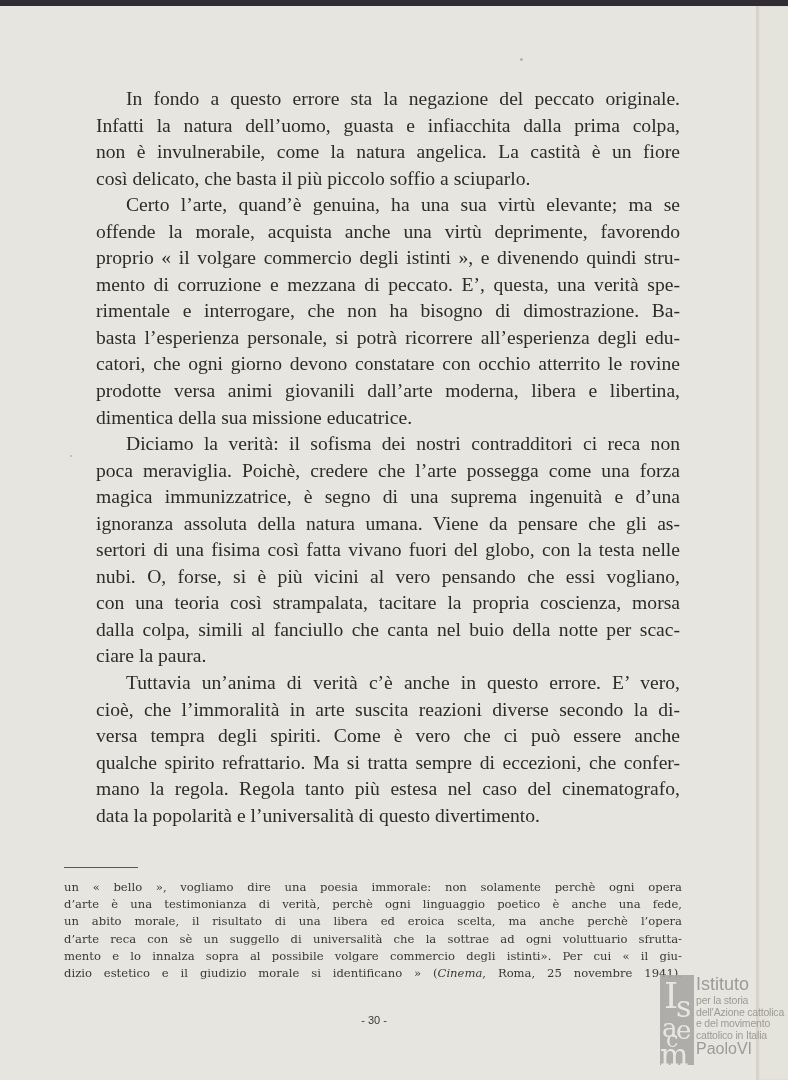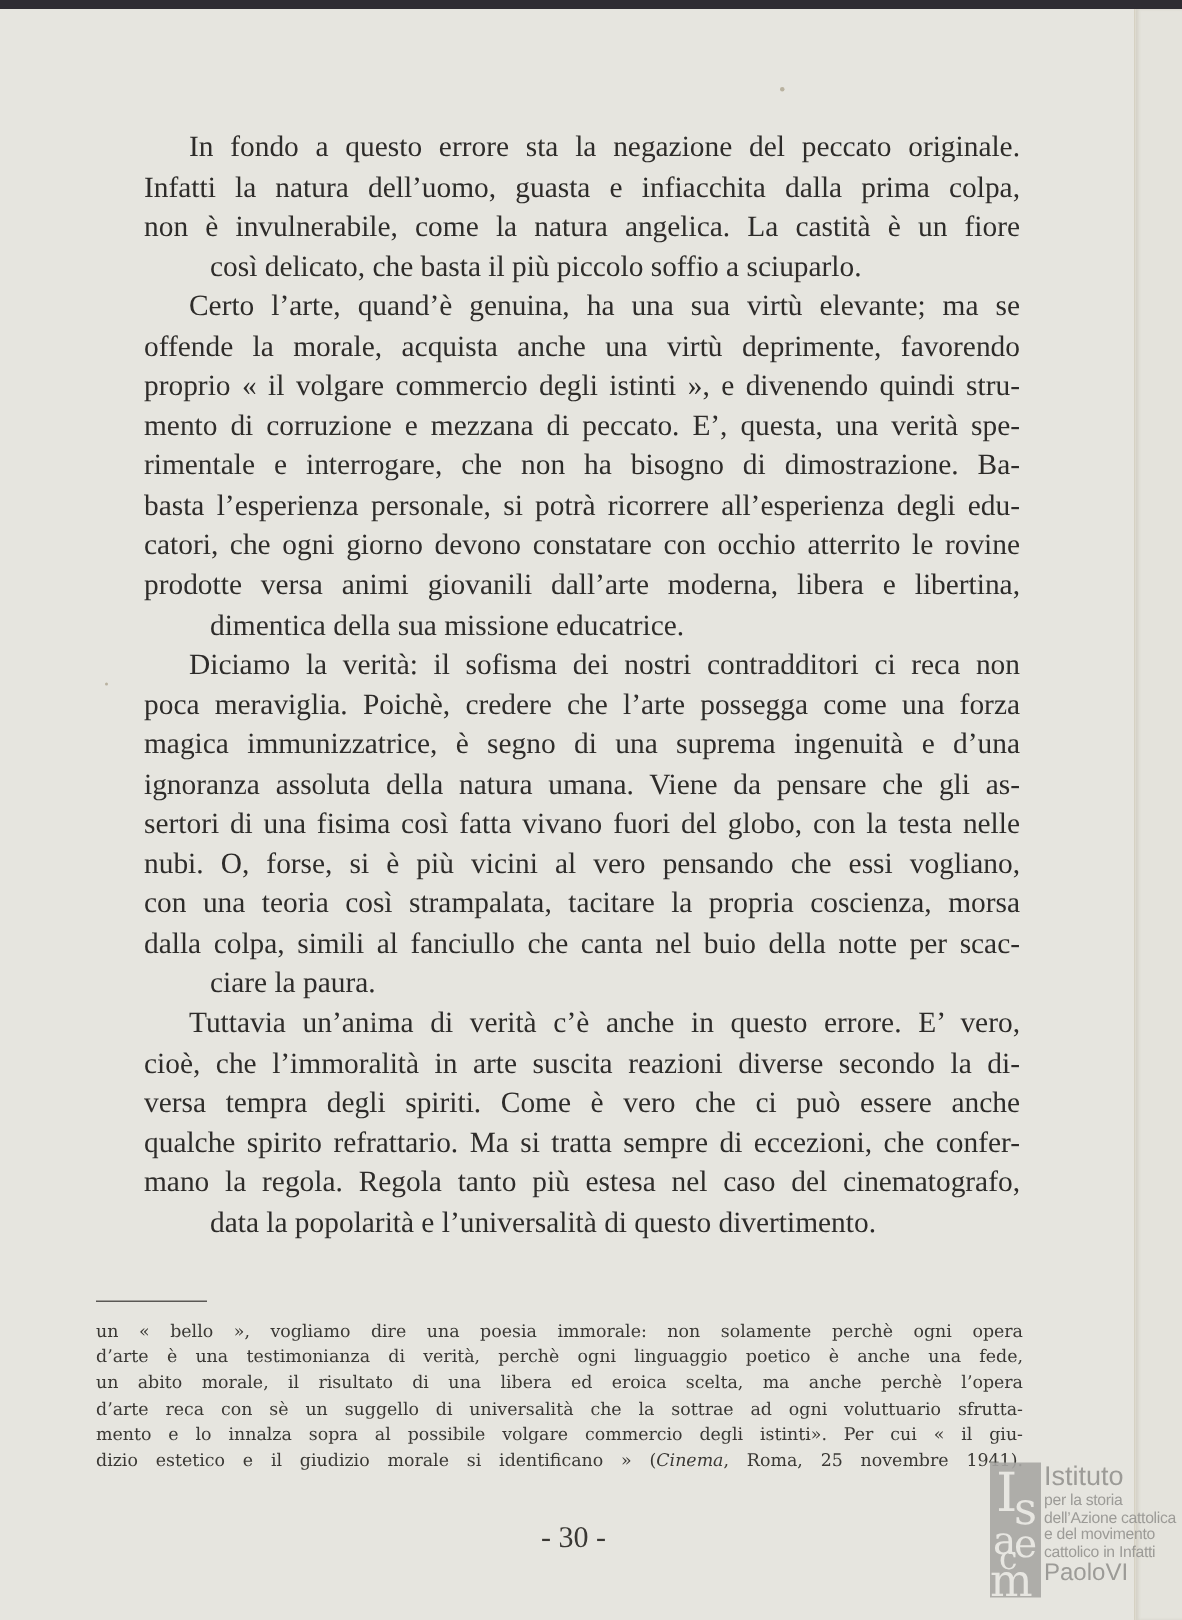--- a/index.html
+++ b/index.html
@@ -26,35 +26,35 @@
     .body-text {
       position: absolute; left: 96px; top: 86px; width: 584px;
       font-family: "Liberation Serif", "DejaVu Serif", serif;
       font-size: 19.6px; line-height: 26.55px;
       color: #2e2c2a;
     }
     .line {
       display: block; white-space: nowrap; text-align: justify;
       text-align-last: justify; height: 26.55px;
     }
-    .line.last { text-align-last: left; margin-left: 44px; }
+    .line.last { text-align-last: left; }
     .line.indent { padding-left: 30px; }
     .rule {
       position: absolute; left: 64px; top: 867px; width: 74px; height: 1px;
       background: #5a5855;
     }
     .footnote {
       position: absolute; left: 64px; top: 879px; width: 618px;
       font-family: "DejaVu Serif", serif; font-size: 11.6px; line-height: 17.2px;
       color: #3a3834;
     }
     .footnote .line { height: 17.2px; }
     .page-number {
-      position: absolute; left: 344px; top: 1014px; width: 60px; text-align: right;
-      font-family: Liberation Serif, serif; font-size: 20px; color: #3a3834;
+      position: absolute; left: 344px; top: 1014px; width: 60px; text-align: center;
+      font-family: Liberation Sans, sans-serif; font-size: 11px; color: #3a3834;
     }
     .logo {
       position: absolute; left: 660px; top: 975px; width: 128px; height: 90px;
     }
     .logo-mark {
       position: absolute; left: 0; top: 0; width: 34px; height: 90px;
       background: #a8a7a4; opacity: 0.9;
     }
     .logo-mark span {
       position: absolute; color: #e8e7e2; font-family: "DejaVu Serif", serif;
@@ -126,20 +126,20 @@
     <span style="left:2px;top:38px;font-size:26px;">a</span>
     <span style="left:16px;top:40px;font-size:26px;">e</span>
     <span style="left:6px;top:52px;font-size:22px;">c</span>
     <span style="left:0px;top:62px;font-size:30px;">m</span>
   </div>
   <div class="logo-text">
     <span class="t1">Istituto</span>
     <span class="t2">per la storia</span>
     <span class="t2">dell’Azione cattolica</span>
     <span class="t2">e del movimento</span>
-    <span class="t2">cattolico in Infatti</span>
+    <span class="t2">cattolico in Italia</span>
     <span class="t3">PaoloVI</span>
   </div>
 </div>
 
 <div class="speck" style="left:520px;top:58px;width:3px;height:3px;"></div>
 <div class="speck" style="left:248px;top:680px;width:2px;height:2px;"></div>
 <div class="speck" style="left:70px;top:455px;width:2px;height:2px;"></div>
 
 </body></html>

